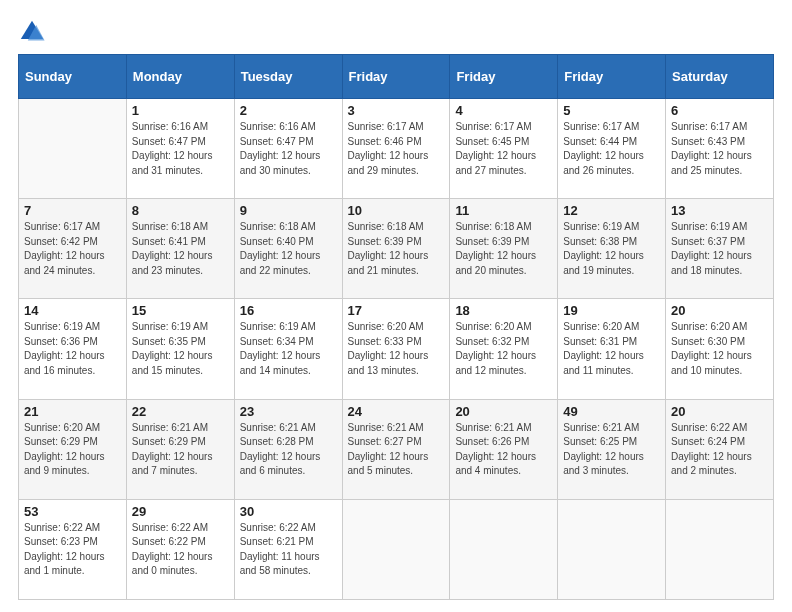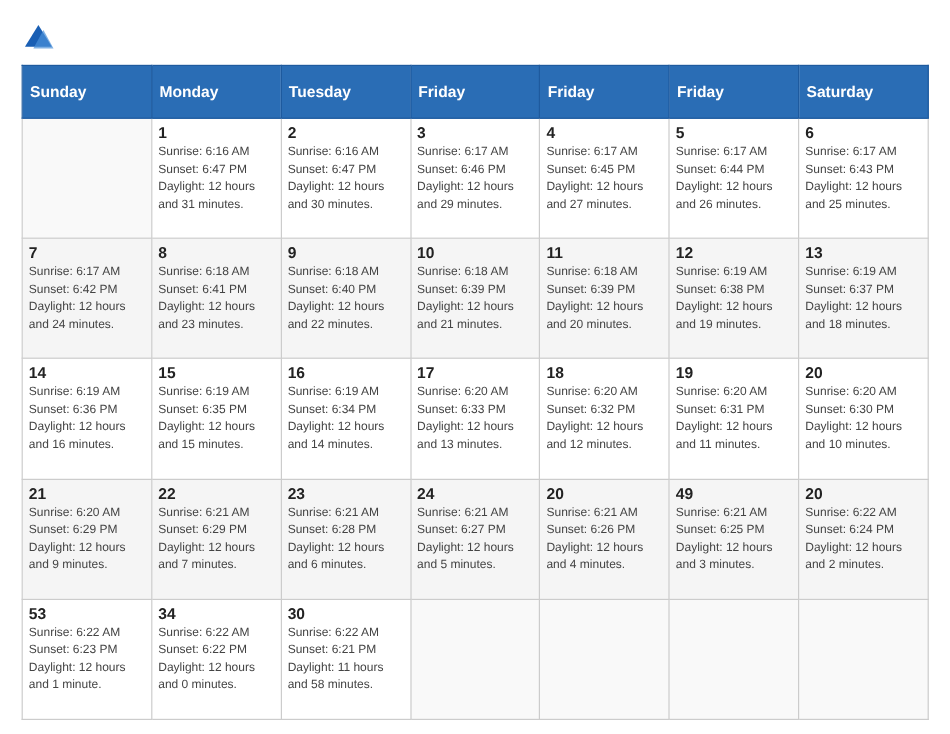--- a/index.html
+++ b/index.html
@@ -329,21 +329,21 @@
         </tr>
         <tr>
           <td>
             <div class="day-number">53</div>
             <div class="day-info" style="white-space: pre-line;">Sunrise: 6:22 AM
 Sunset: 6:23 PM
 Daylight: 12 hours
 and 1 minute.</div>
           </td>
           <td>
-            <div class="day-number">34</div>
+            <div class="day-number">29</div>
             <div class="day-info" style="white-space: pre-line;">Sunrise: 6:22 AM
 Sunset: 6:22 PM
 Daylight: 12 hours
 and 0 minutes.</div>
           </td>
           <td>
             <div class="day-number">30</div>
             <div class="day-info" style="white-space: pre-line;">Sunrise: 6:22 AM
 Sunset: 6:21 PM
 Daylight: 11 hours

